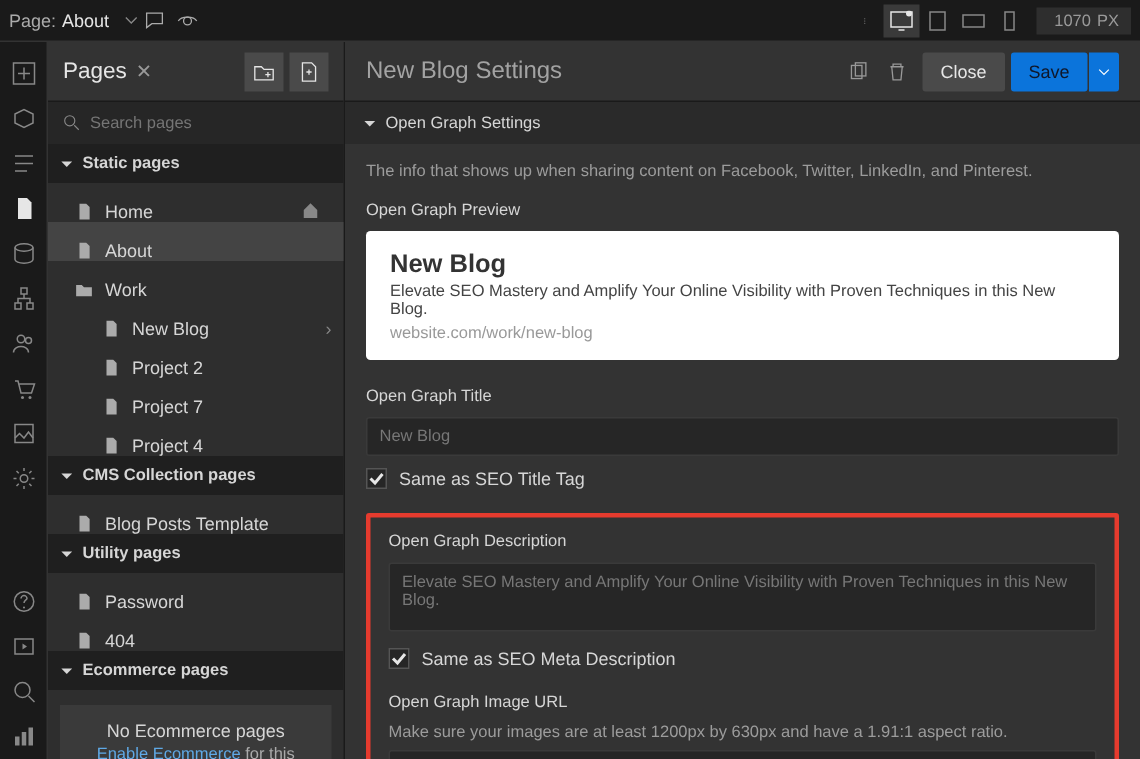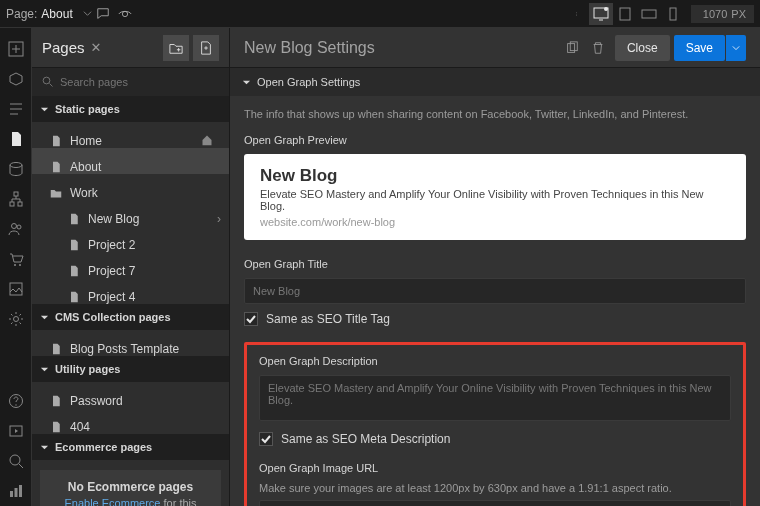--- a/index.html
+++ b/index.html
@@ -31,29 +31,29 @@
 .search input{background:none;border:none;outline:none;color:#d6d6d6;font-size:11px;flex:1}
 .pages-list{flex:1;overflow-y:auto}
 .group{height:26px;background:#1f1f1f;display:flex;align-items:center;padding:0 8px;color:#d6d6d6;font-weight:600;font-size:11px;cursor:pointer}
 .group svg{width:9px;height:9px;margin-right:6px;fill:#d6d6d6}
 .pitem{height:26px;display:flex;align-items:center;padding:12px 8px 0 18px;color:#d6d6d6;cursor:pointer;font-size:12px}
 .pitem.sel{background:#444}
 .pitem svg{width:12px;height:12px;margin-right:8px;fill:#ababab}
 .pitem .rico{margin-left:auto;color:#888}
 .pitem.ind{padding-left:36px}
 .ecom{margin:10px 8px;background:#3a3a3a;padding:10px;text-align:center;color:#aaa;font-size:11px}
-.ecom .t{font-weight:700;color:#d6d6d6;font-size:12px;margin-bottom:3px}
+.ecom .t{font-weight:400;color:#d6d6d6;font-size:12px;margin-bottom:3px}
 .ecom a{color:#5fa9e6}
 .settings{flex:1;background:#333;display:flex;flex-direction:column;overflow:hidden}
 .set-head{height:40px;background:#333;display:flex;align-items:center;padding:0 14px;border-bottom:1px solid #1a1a1a}
 .set-head h2{font-size:16px;font-weight:500;color:#a3a3a3}
 .set-head .sp{flex:1}
 .set-head .ico{width:26px;height:26px;display:flex;align-items:center;justify-content:center;color:#999;cursor:pointer}
 .set-head .btn{height:26px;padding:0 12px;background:#4a4a4a;color:#e6e6e6;display:flex;align-items:center;margin-left:4px;cursor:pointer;font-size:12px;border-radius:2px}
-.set-head .btn.primary{background:#0b74db;color:#ffffff}
+.set-head .btn.primary{background:#0b74db;color:#0f172a}
 .set-head .dd{width:20px;background:#0b74db;color:#fff;display:flex;align-items:center;justify-content:center;height:26px;margin-left:1px;border-radius:0 2px 2px 0;cursor:pointer}
 .collapse{height:28px;background:#2a2a2a;display:flex;align-items:center;padding:0 12px;font-weight:400;font-size:11px;color:#d6d6d6;cursor:pointer}
 .collapse svg{width:9px;height:9px;margin-right:6px;fill:#d6d6d6}
 .set-body{padding:12px 14px;overflow-y:auto;flex:1}
 .info{color:#9c9c9c;font-size:11px;margin-bottom:14px}
 .field-label{font-size:11px;color:#d6d6d6;margin-bottom:8px}
 .preview{background:#fff;border-radius:3px;padding:12px 16px;margin-bottom:18px}
 .preview h3{color:#333;font-size:17px;font-weight:700;margin-bottom:2px}
 .preview .desc{color:#444;font-size:11px;margin-bottom:4px}
 .preview .url{color:#999;font-size:11px}

